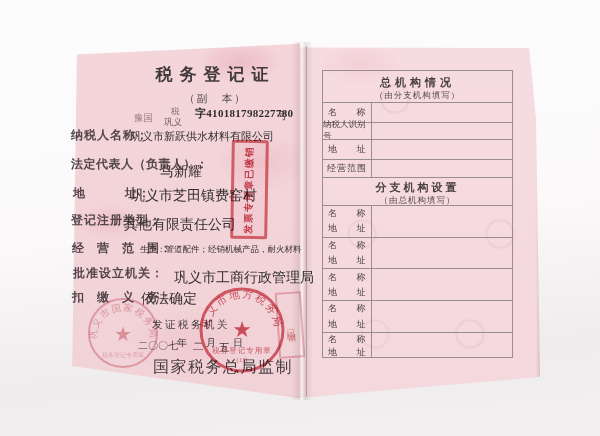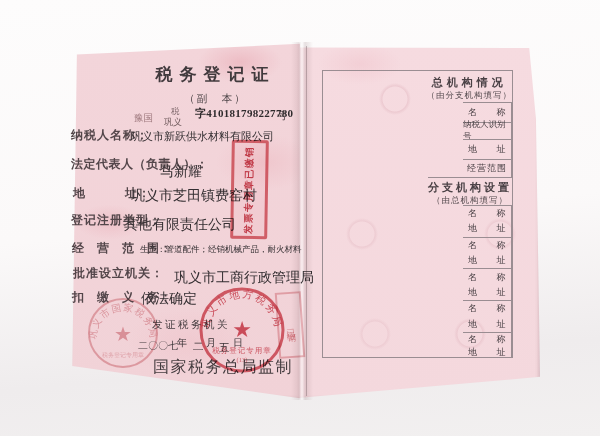--- a/index.html
+++ b/index.html
@@ -41,21 +41,20 @@
   .txt{position:absolute;z-index:3;white-space:nowrap;color:#3a3336;}
   .label{font-size:12px;font-weight:600;letter-spacing:1px;color:#53464a;}
   .value{font-size:14px;color:#332e31;}
   #doc-title{left:138px;top:63px;width:155px;text-align:center;font-size:17px;font-weight:700;letter-spacing:7px;color:#413a3d;}
   #doc-subtitle{left:138px;top:92px;width:155px;text-align:center;font-size:10.5px;letter-spacing:2px;color:#4a4245;}
   
   #hq-table{
     position:absolute;left:322px;top:70px;width:191px;height:288px;z-index:3;
     border:1px solid #9a8d92;box-sizing:border-box;display:flex;flex-direction:column;overflow:hidden;
     color:#473f43;
-    align-items:flex-end;
   }
   #hq-table .sec-hdr{text-align:center;box-sizing:border-box;}
   #hq-table .sec-title{font-size:11px;font-weight:700;letter-spacing:4px;color:#4a4145;}
   #hq-table .sec-sub{font-size:8.5px;letter-spacing:1px;color:#554b4f;}
   #hq-table .trow{display:flex;border-top:1px solid #9a8d92;box-sizing:border-box;}
   #hq-table .lcell{width:49px;border-right:1px solid #9a8d92;box-sizing:border-box;display:flex;flex-direction:column;align-items:center;justify-content:center;font-size:9px;letter-spacing:0.5px;}
   #hq-table .vcell{flex:1;}
   
   .stamp{position:absolute;z-index:4;mix-blend-mode:multiply;}
   #invoice-stamp{

